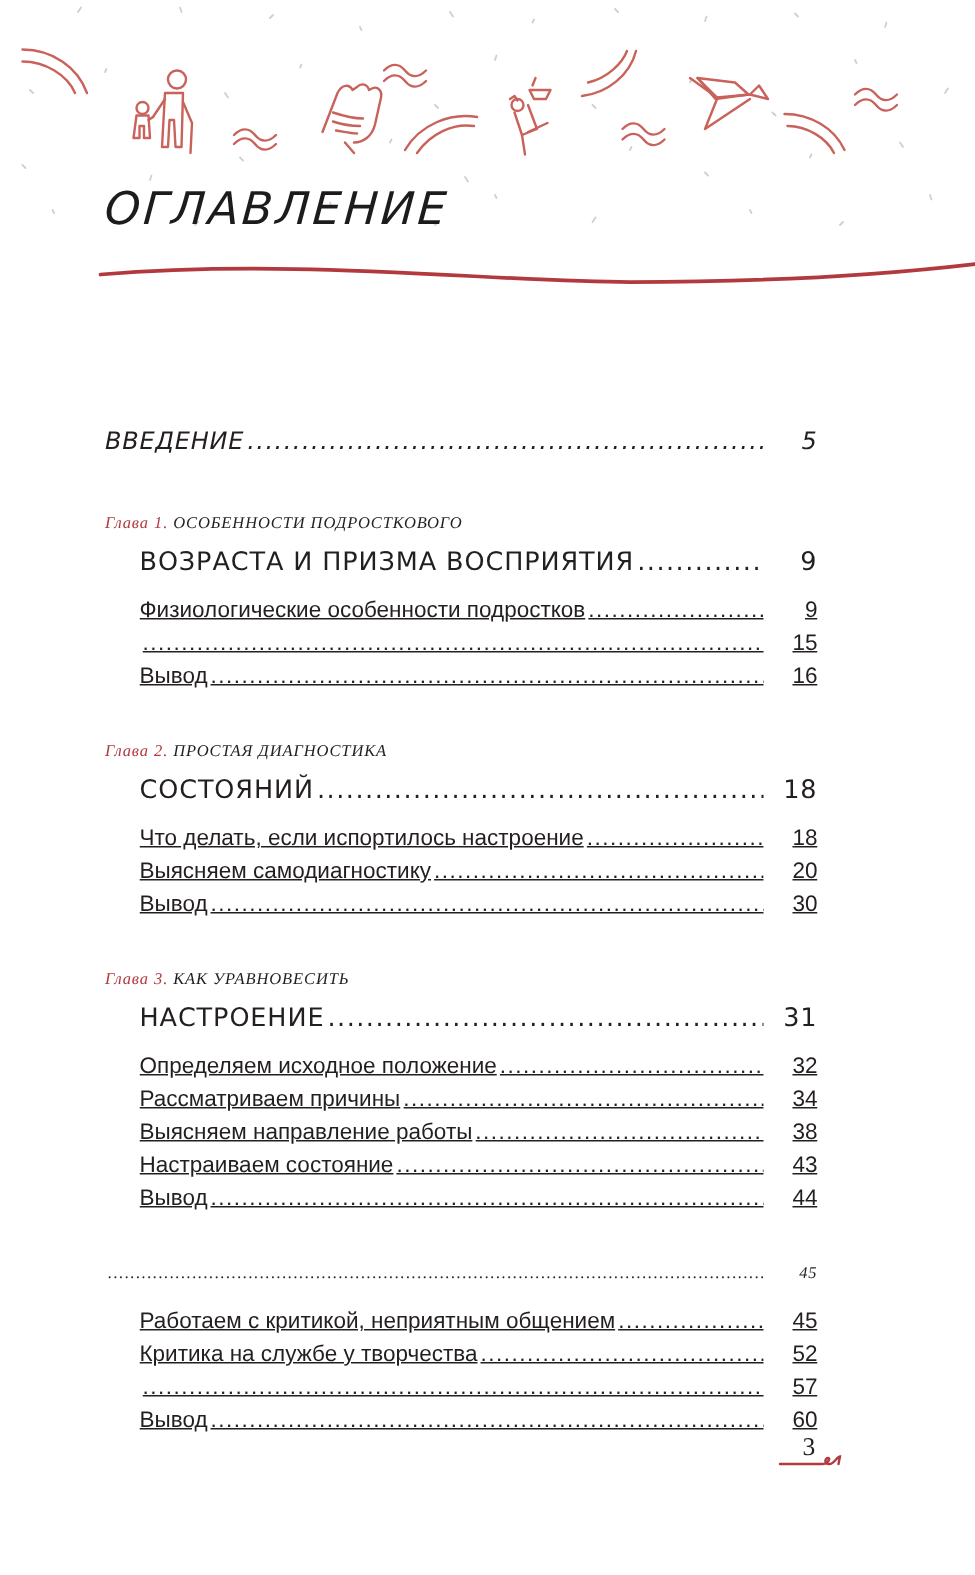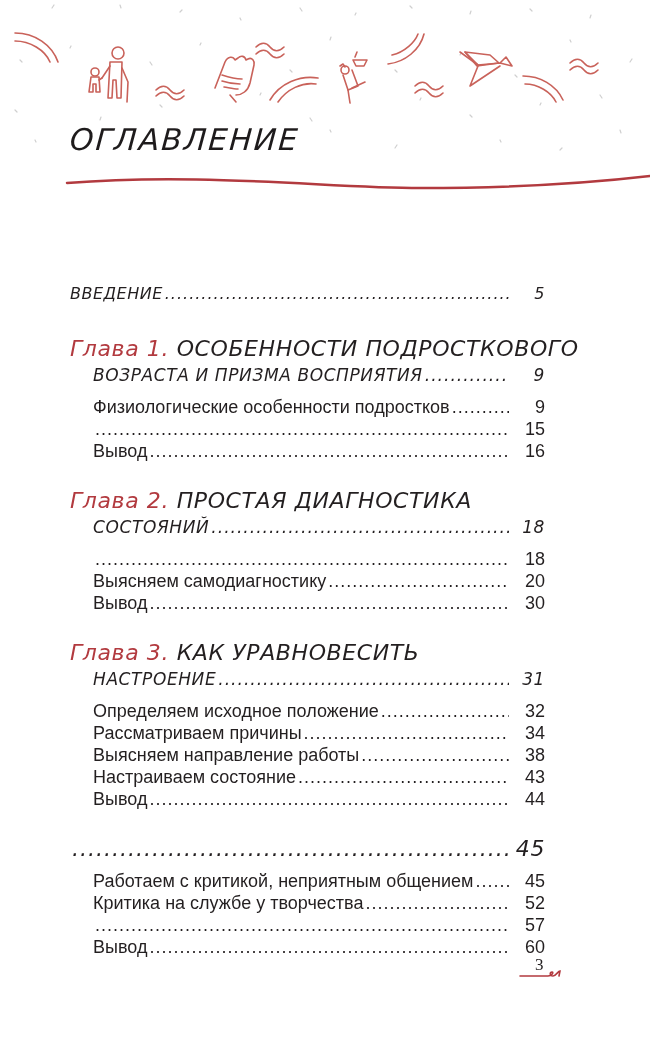--- a/index.html
+++ b/index.html
@@ -14,25 +14,25 @@
     font-size: 30px; letter-spacing: 2px; color: #1e1b1c; transform: skewX(-4deg);
   }
   .toc { position: absolute; left: 70px; top: 284px; width: 475px; }
   .row { display: flex; align-items: baseline; white-space: nowrap; overflow: hidden; }
   .row .txt { flex: 0 0 auto; }
   .row .dots { flex: 1 1 auto; overflow: hidden; color: #231f20; margin: 0 2px; letter-spacing: 1px; }
   .row .dots::after { content: "................................................................................................................................................"; }
   .row .pg { flex: 0 0 auto; width: 34px; text-align: right; }
   .intro { font-family: "DejaVu Sans", sans-serif; font-style: italic; font-size: 16px; letter-spacing: 0.5px; height: 26px; }
   .chapter { margin-top: 26px; }
-  .ch-line1 { font-style: italic; font-size: 22px; letter-spacing: 0.6px; height: 26px; line-height: 26px; white-space: nowrap; }
+  .ch-line1 { font-style: italic; font-size: 11px; letter-spacing: 0.6px; height: 26px; line-height: 26px; white-space: nowrap; font-family: Liberation Serif, serif; }
   .ch-label { color: #b23a3f; }
-  .ch-line2 { padding-left: 23px; font-style: italic; font-size: 17px; letter-spacing: 0.6px; height: 26px; line-height: 26px; }
+  .ch-line2 { padding-left: 23px; font-size: 17px; letter-spacing: 0.6px; height: 26px; line-height: 26px; }
   .subs { margin-top: 8px; padding-left: 23px; }
-  .sub { font-family: "Liberation Sans", sans-serif; font-size: 18px; height: 22px; line-height: 22px; }
+  .sub { font-family: "Liberation Sans", sans-serif; font-size: 15px; height: 22px; line-height: 22px; text-decoration: underline; }
   .sub .pg { font-family: "Liberation Sans", sans-serif; }
   .page-number {
     position: absolute; left: 535px; top: 955px; font-family: "Liberation Serif", serif; font-size: 17px; color: #231f20;
   }
   .page-flourish { position: absolute; left: 518px; top: 968px; }
 </style>
 </head>
 <body>
 
 <svg class="header-art" viewBox="0 0 650 200" fill="none" stroke="#c9625a" stroke-width="1.6" stroke-linecap="round" stroke-linejoin="round">
@@ -153,20 +153,21 @@
       <span class="ch-label">Глава 2.</span>
       <span>ПРОСТАЯ ДИАГНОСТИКА</span>
     </div>
     <div class="row ch-line2">
       <span class="txt">СОСТОЯНИЙ</span>
       <span class="dots"></span>
       <span class="pg">18</span>
     </div>
     <div class="subs">
       <div class="row sub">
+          <span class="txt">Что делать, если испортилось настроение</span>
           <span class="dots"></span>
           <span class="pg">18</span>
         </div>
       <div class="row sub">
           <span class="txt">Выясняем самодиагностику</span>
           <span class="dots"></span>
           <span class="pg">20</span>
         </div>
       <div class="row sub">
           <span class="txt">Вывод</span>

